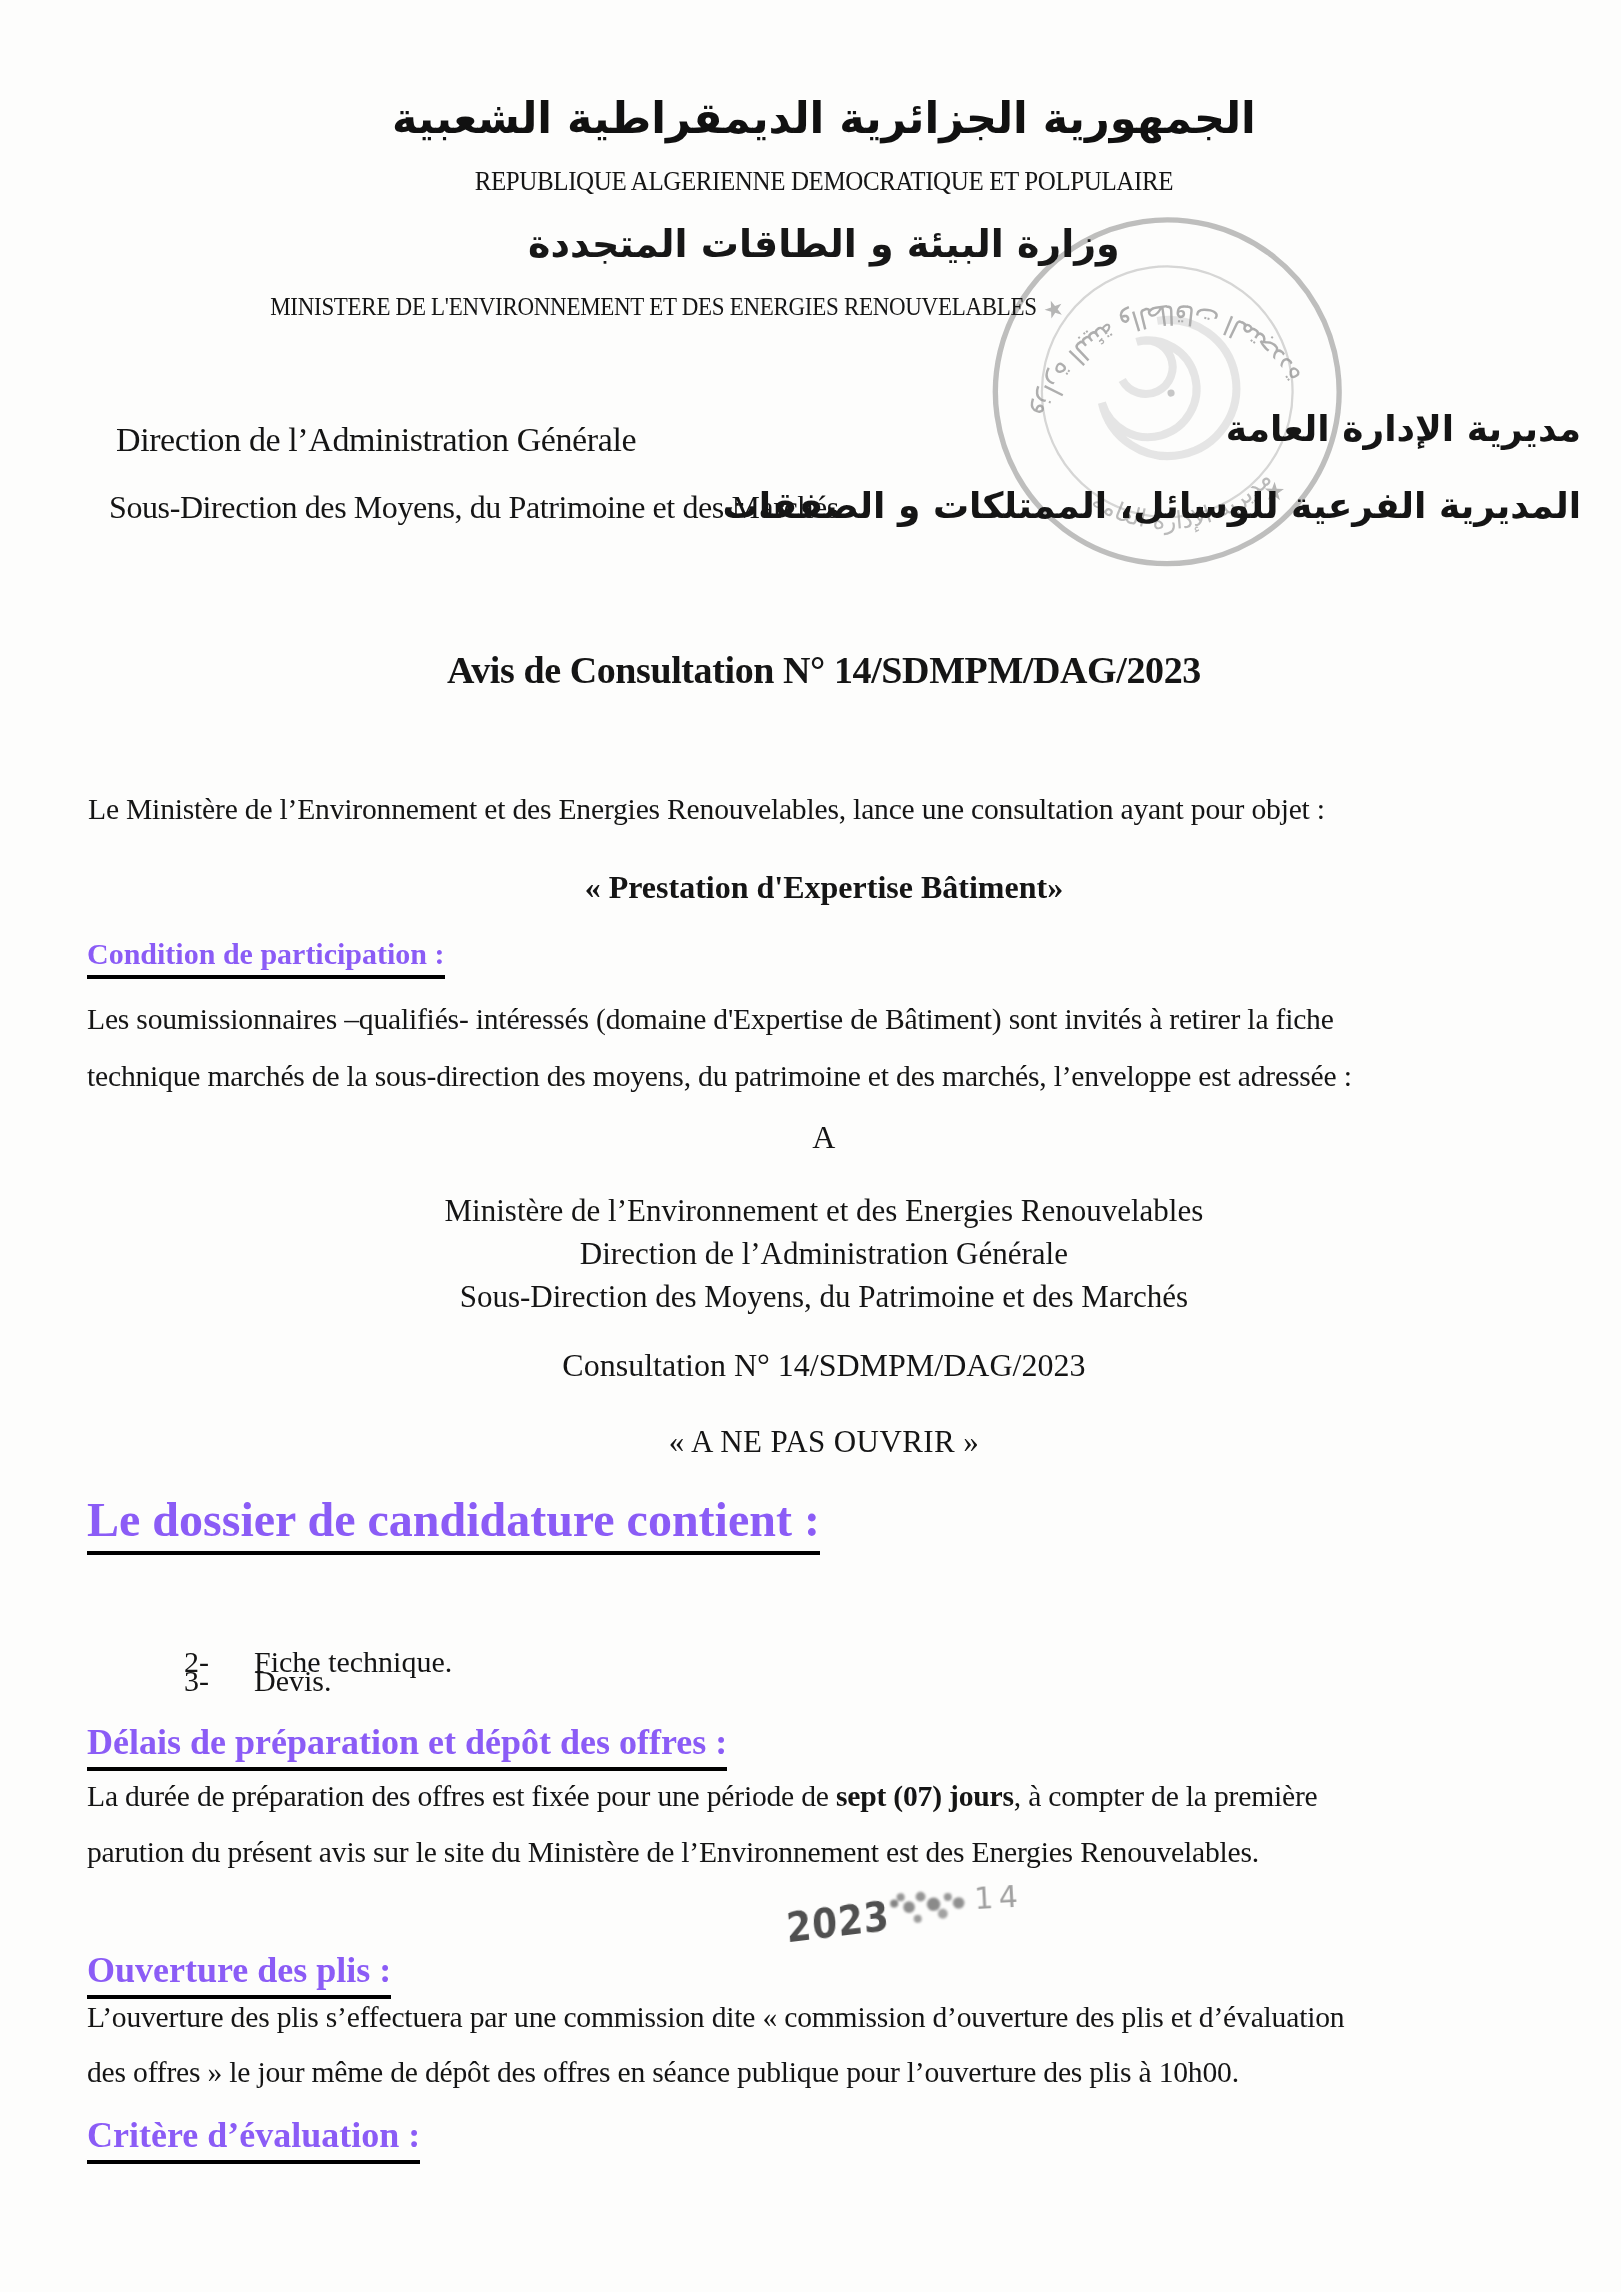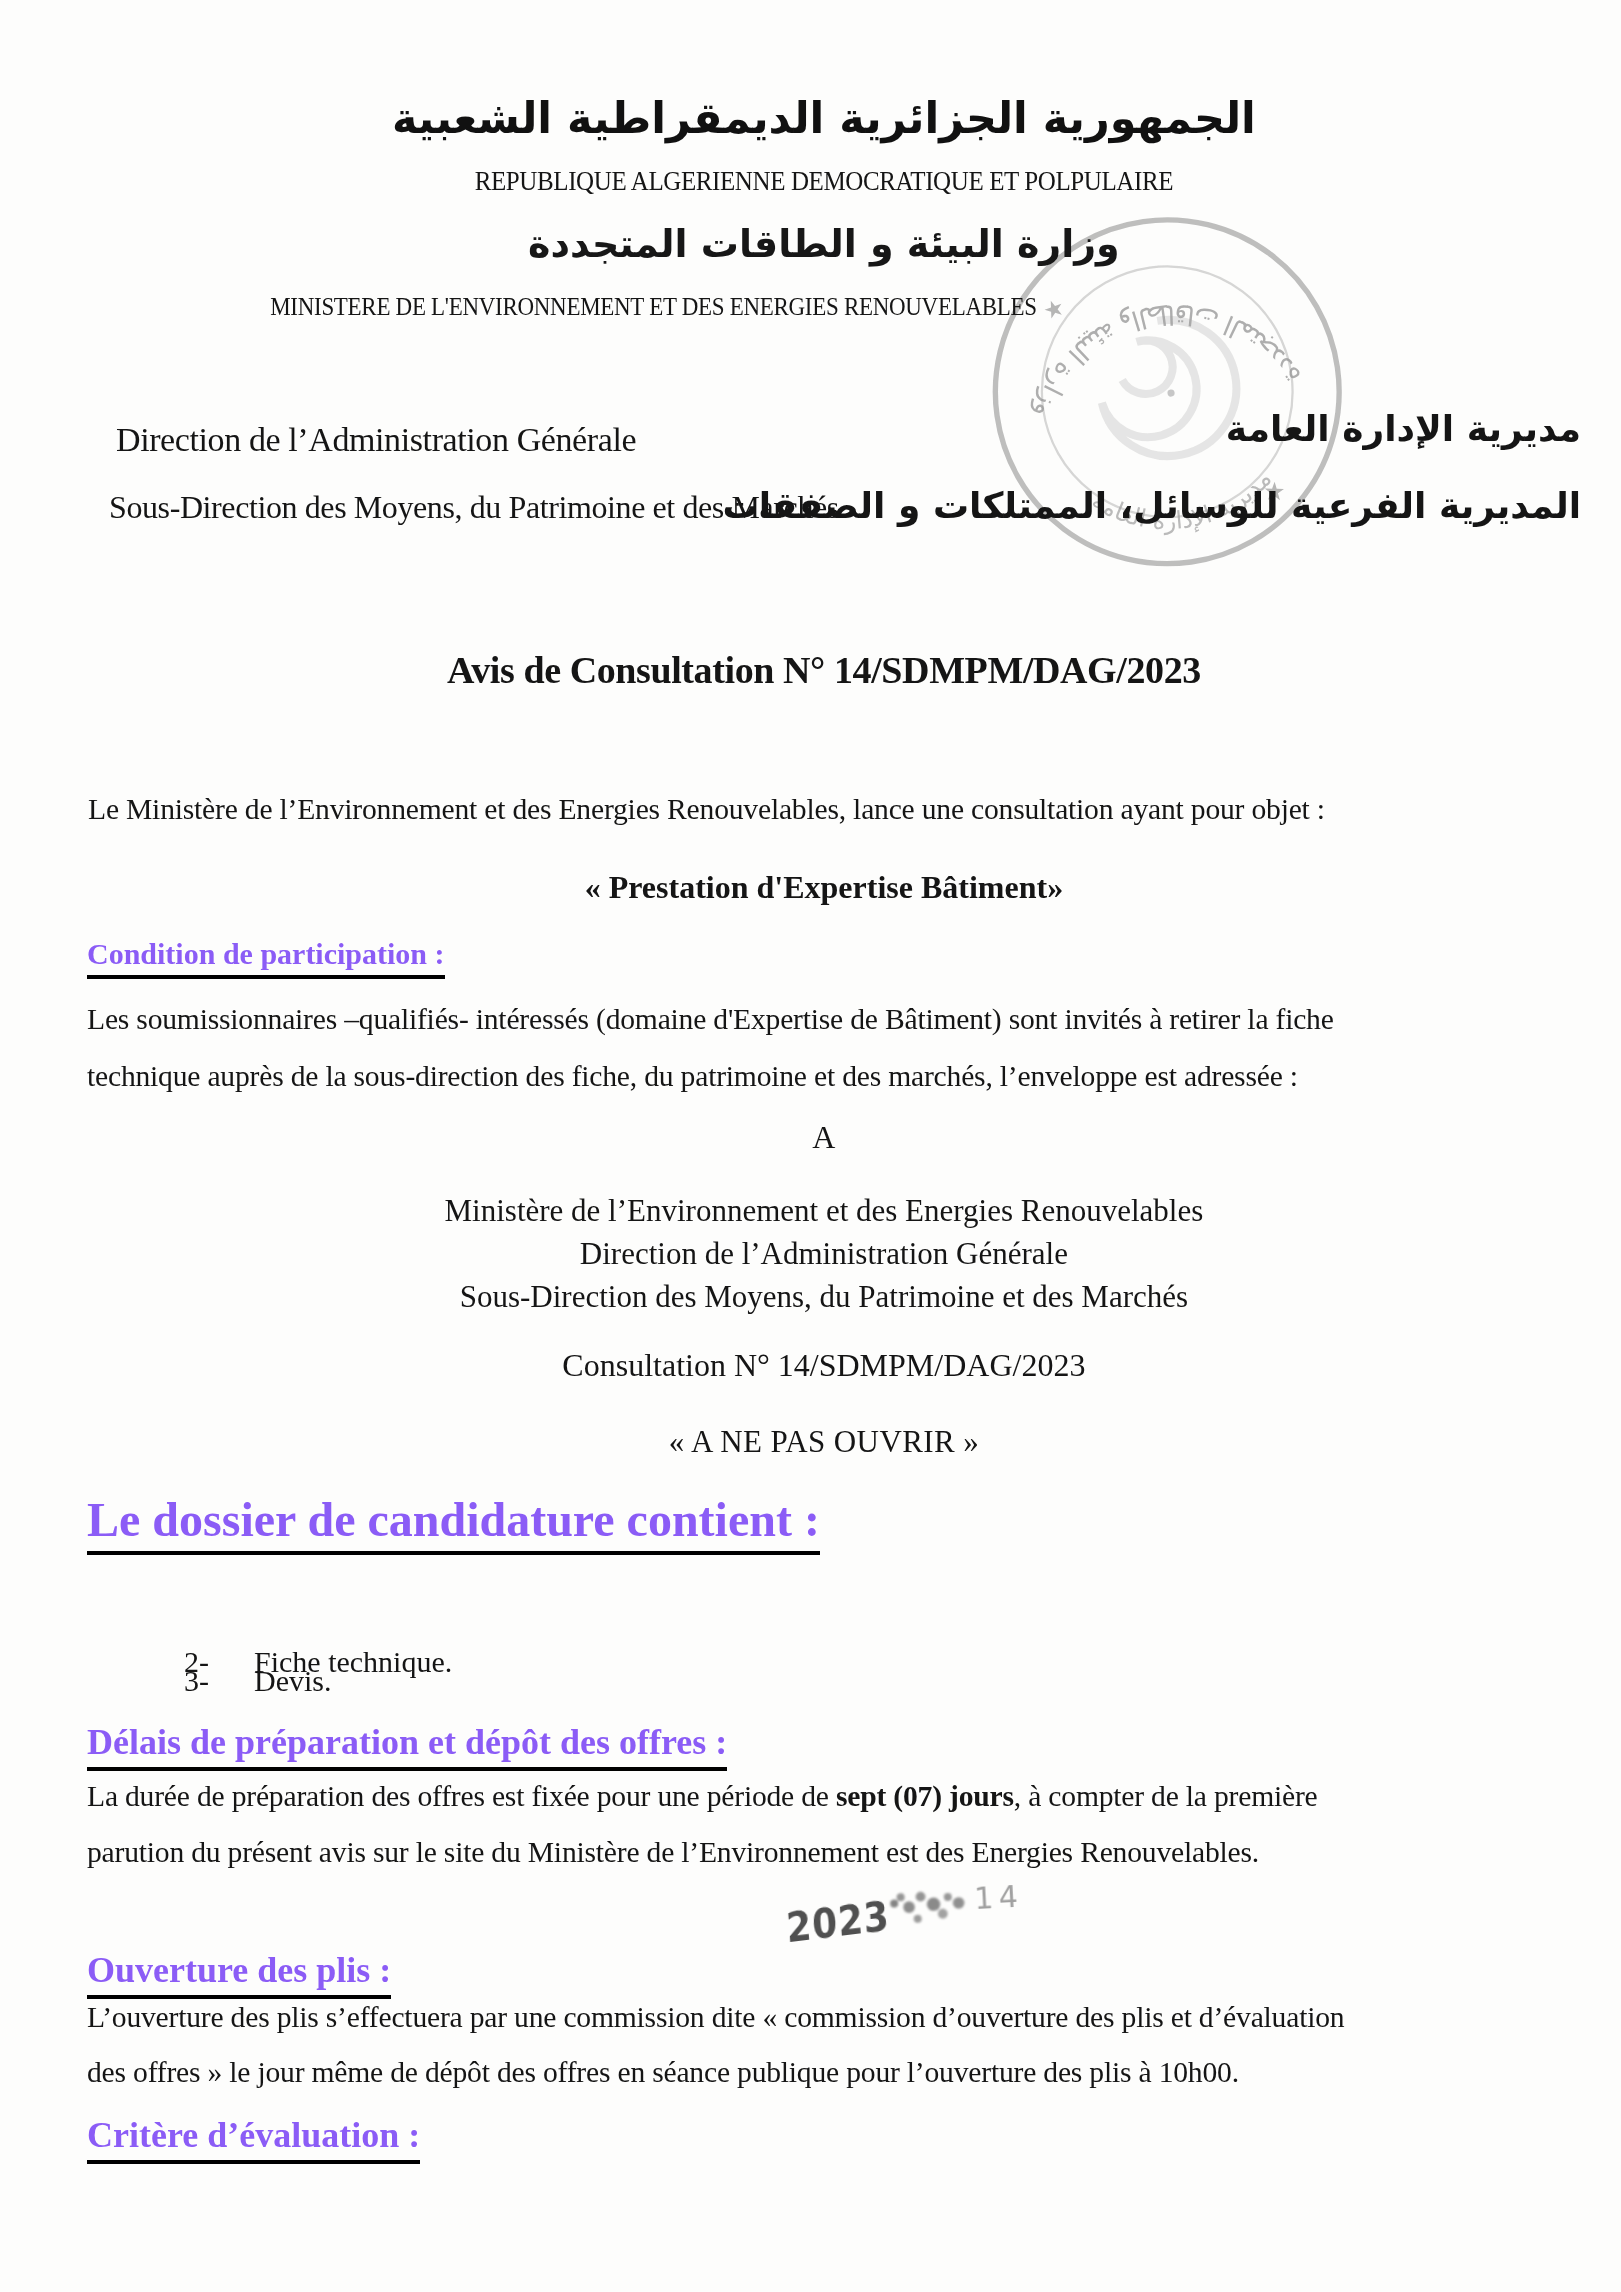--- a/index.html
+++ b/index.html
@@ -111,21 +111,21 @@
 
   <div class="abs centered avis-title">Avis de Consultation N° 14/SDMPM/DAG/2023</div>
 
   <div class="abs body-line intro">Le Ministère de l’Environnement et des Energies Renouvelables, lance une consultation ayant pour objet :</div>
   <div class="abs centered objet">« Prestation d'Expertise Bâtiment»</div>
 
   <div class="abs heading condition-h">
     <span class="h-underline">Condition de participation :</span>
   </div>
   <div class="abs body-line cond-l1">Les soumissionnaires –qualifiés- intéressés (domaine d'Expertise de Bâtiment) sont invités à retirer la fiche</div>
-  <div class="abs body-line cond-l2">technique auprès de la sous-direction des fiche, du patrimoine et des marchés, l’enveloppe est adressée :</div>
+  <div class="abs body-line cond-l2">technique marchés de la sous-direction des moyens, du patrimoine et des marchés, l’enveloppe est adressée :</div>
 
   <div class="abs centered a-label">A</div>
   <div class="abs centered addr addr1">Ministère de l’Environnement et des Energies Renouvelables</div>
   <div class="abs centered addr addr2">Direction de l’Administration Générale</div>
   <div class="abs centered addr addr3">Sous-Direction des Moyens, du Patrimoine et des Marchés</div>
   <div class="abs centered consult-ref">Consultation N° 14/SDMPM/DAG/2023</div>
   <div class="abs centered ne-pas">« A NE PAS OUVRIR »</div>
 
   <div class="abs heading dossier-h">
     <span class="h-underline">Le dossier de candidature contient :</span>

